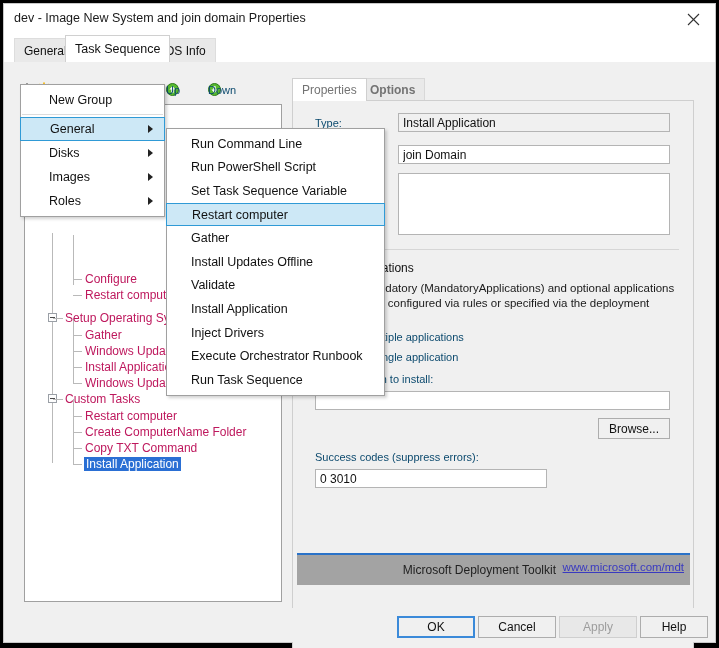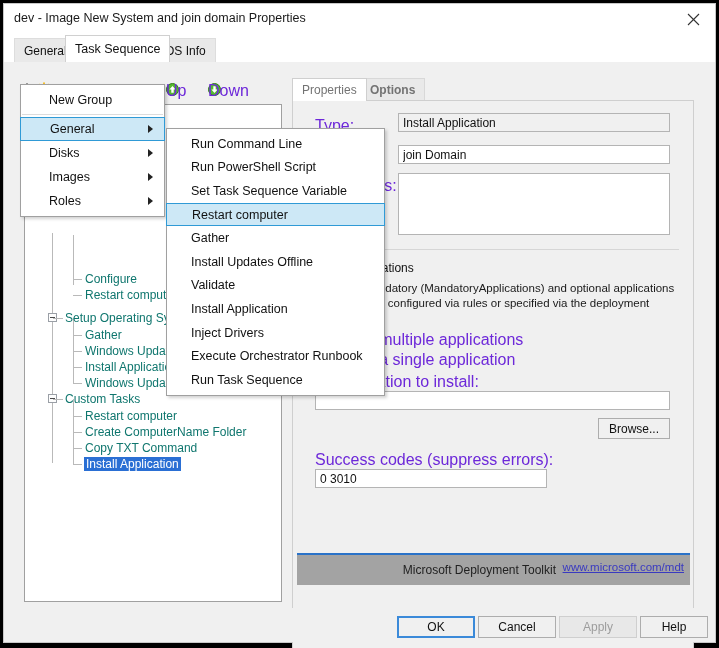--- a/index.html
+++ b/index.html
@@ -64,21 +64,21 @@
   .caret{
     width:0;height:0;border-left:3.5px solid transparent;border-right:3.5px solid transparent;
     border-top:4px solid #333;margin-left:3px;
   }
   
   .treepanel{
     position:absolute;left:20px;top:42px;width:258px;height:498px;
     background:#ffffff;border:1px solid #a0a0a0;box-sizing:border-box;
     overflow:hidden;
   }
-  .tnode{position:absolute;white-space:nowrap;font-size:12px;color:#0f766e;cursor:default;}
+  .tnode{position:absolute;white-space:nowrap;font-size:12px;color:#be185d;cursor:default;}
   .tnode.sel{background:#2a6fd4;color:#ffffff;padding:0 2px;}
   .tline{position:absolute;background:#b9b9b9;}
   .expander{
     position:absolute;width:9px;height:9px;border:1px solid #9a9fa6;
     background:#fdfdfd;box-sizing:border-box;cursor:default;
   }
   .expander::before{
     content:"";position:absolute;left:1px;top:3px;width:5px;height:1px;background:#4a4a4a;
   }
   
@@ -88,21 +88,21 @@
   .rtab{
     position:absolute;top:0;height:22px;line-height:22px;padding:0 9px;
     font-size:12px;background:#e9e9e9;border:1px solid #d8d8d8;border-bottom:none;
     box-sizing:border-box;cursor:default;white-space:nowrap;color:#737373;
   }
   .rtab.active{background:#ffffff;border-color:#cfcfcf;z-index:3;height:23px;line-height:23px;}
   .rbody{
     position:absolute;left:0;top:22px;width:402px;height:624px;
     background:#f0f0f0;border:1px solid #cfcfcf;box-sizing:border-box;
   }
-  .lbl{position:absolute;font-size:16px;color:#6d28d9;white-space:nowrap;}
+  .lbl{position:absolute;font-size:11px;color:#0c4a6e;white-space:nowrap;}
   .fld{
     position:absolute;background:#ffffff;border:1px solid #b4b4b4;box-sizing:border-box;
     font-size:12px;color:#111;padding:2px 4px;font-family:"Liberation Sans", sans-serif;
     outline:none;
   }
   .fld.ro{background:#f0f0f0;}
   .sepline{position:absolute;height:1px;background:#d6d6d6;}
   .sectitle{position:absolute;font-size:12px;color:#111;font-weight:normal;}
   .desc{position:absolute;font-size:11.5px;color:#1a1a1a;line-height:15px;white-space:nowrap;}
   .btn{

